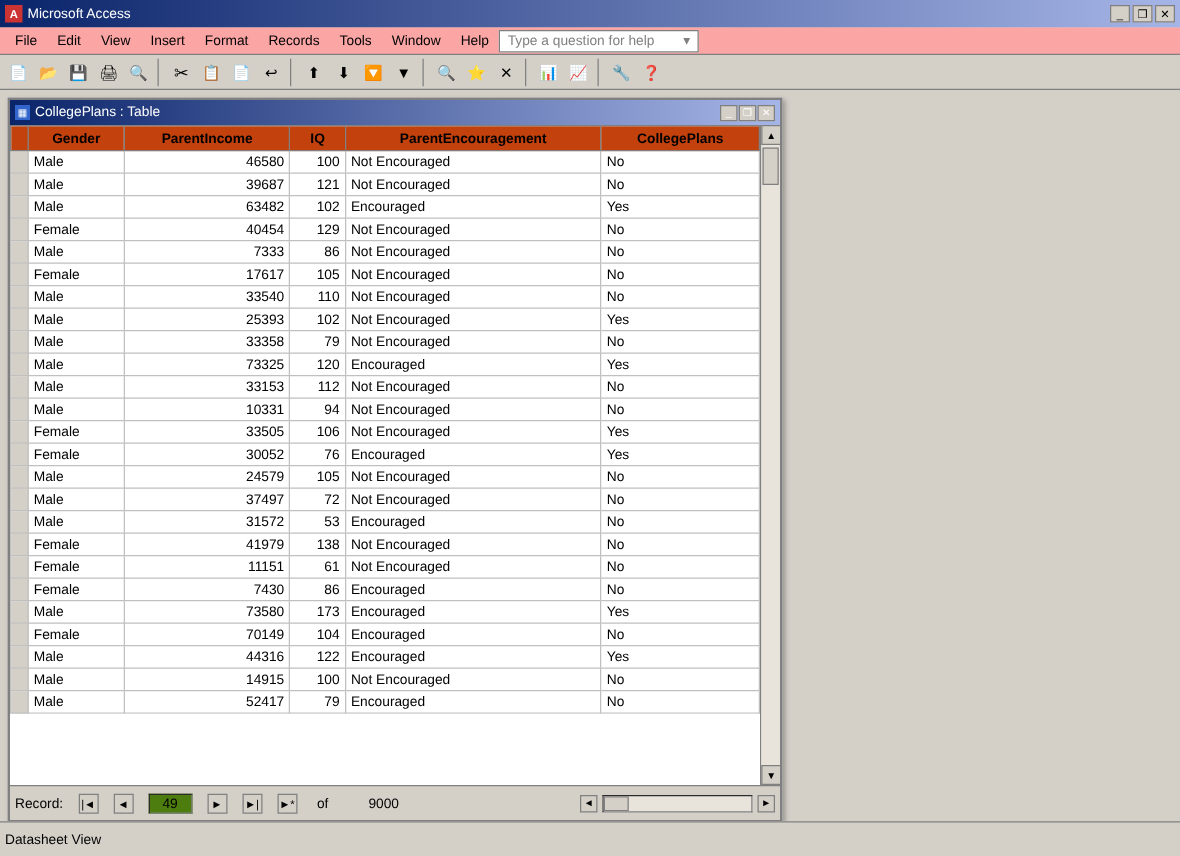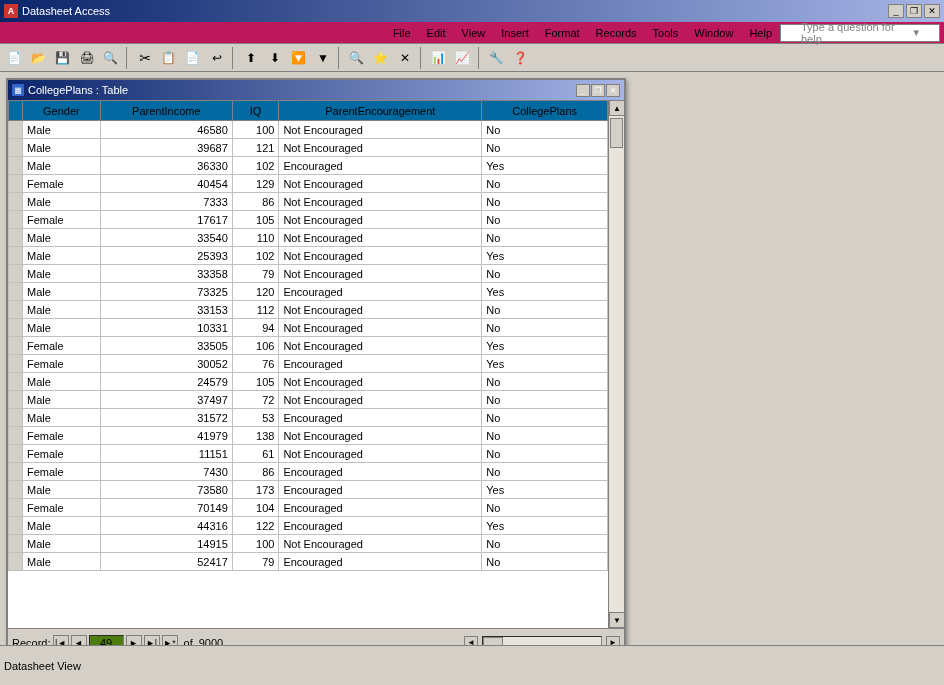--- a/index.html
+++ b/index.html
@@ -50,42 +50,42 @@
       font-size: 9px;
       display: flex;
       align-items: center;
       justify-content: center;
       cursor: pointer;
       color: #000;
     }
 
     
     .menu-bar {
-      background: #be185d;
+      background: #fca5a5;
       height: 22px;
       display: flex;
       align-items: center;
       padding: 0 4px;
       border-bottom: 1px solid #808080;
-      justify-content: flex-end;
+      justify-content: flex-start;
     }
     .menu-items {
       display: flex;
       gap: 0px;
     }
     .menu-item {
       padding: 2px 8px;
       font-size: 11px;
       cursor: pointer;
       color: #000;
     }
     .help-box {
       border: 1px solid #808080;
       background: white;
-      padding: 2px 20px;
+      padding: 2px 6px;
       font-size: 11px;
       color: #808080;
       width: 160px;
       height: 18px;
       display: flex;
       align-items: center;
     }
 
     
     .toolbar {
@@ -180,25 +180,25 @@
       height: calc(100% - 20px - 28px);
       position: relative;
     }
     .data-table {
       width: 100%;
       border-collapse: collapse;
       font-size: 11px;
       font-family: Arial, sans-serif;
     }
     .data-table th {
-      background: #0369a1;
+      background: #c2410c;
       border: 1px solid #808080;
       padding: 2px 4px;
       text-align: center;
-      font-weight: normal;
+      font-weight: bold;
       white-space: nowrap;
       height: 20px;
     }
     .data-table td {
       border: 1px solid #c0c0c0;
       padding: 1px 4px;
       height: 18px;
       white-space: nowrap;
     }
     .data-table td.num {
@@ -255,21 +255,21 @@
       position: absolute;
       bottom: 0;
       left: 0;
       right: 0;
       height: 28px;
       background: #d4d0c8;
       border-top: 1px solid #808080;
       display: flex;
       align-items: center;
       padding: 0 4px;
-      gap: 2px;
+      gap: 12px;
       font-size: 11px;
     }
     .nav-label {
       font-size: 11px;
     }
     .nav-btn {
       width: 16px;
       height: 16px;
       background: #d4d0c8;
       border: 1px solid #808080;
@@ -311,36 +311,36 @@
       font-size: 8px;
       cursor: pointer;
     }
 
     
     .status-bar {
       position: fixed;
       bottom: 0;
       left: 0;
       right: 0;
-      height: 40px;
+      height: 28px;
       background: #d4d0c8;
       border-top: 1px solid #808080;
       display: flex;
       align-items: center;
       padding: 0 4px;
       font-size: 11px;
     }
   </style>
 </head>
 <body>
 
 <div class="title-bar">
   <div class="title-bar-left">
     <div class="title-bar-icon">A</div>
-    <span>Datasheet Access</span>
+    <span>Microsoft Access</span>
   </div>
   <div class="title-bar-controls">
     <div class="title-btn">_</div>
     <div class="title-btn">❐</div>
     <div class="title-btn">✕</div>
   </div>
 </div>
 
 <div class="menu-bar">
   <div class="menu-items">
@@ -430,21 +430,21 @@
                 <td class="row-selector"></td>
                 <td>Male</td>
                 <td class="num">39687</td>
                 <td class="num">121</td>
                 <td>Not Encouraged</td>
                 <td>No</td>
               </tr>
               <tr style="background: white;">
                 <td class="row-selector"></td>
                 <td>Male</td>
-                <td class="num">36330</td>
+                <td class="num">63482</td>
                 <td class="num">102</td>
                 <td>Encouraged</td>
                 <td>Yes</td>
               </tr>
               <tr style="background: white;">
                 <td class="row-selector"></td>
                 <td>Female</td>
                 <td class="num">40454</td>
                 <td class="num">129</td>
                 <td>Not Encouraged</td>
@@ -633,21 +633,21 @@
 
     <div class="nav-bar">
       <span class="nav-label">Record:</span>
       <div class="nav-btn">|◄</div>
       <div class="nav-btn">◄</div>
       <input class="nav-input" value="49" type="text" style="">
       <div class="nav-btn">►</div>
       <div class="nav-btn">►|</div>
       <div class="nav-btn">►*</div>
       <span style="margin-left:4px;">of</span>
-      <span style="margin-left:4px;">9000</span>
+      <span style="margin-left:20px;">9000</span>
 
       <div style="display:flex;align-items:center;margin-left:auto;gap:0;">
         <div class="nav-scroll-arrow">◄</div>
         <div class="nav-scrollbar" style="width:120px;">
           <div class="nav-scrollbar-thumb"></div>
         </div>
         <div class="nav-scroll-arrow">►</div>
       </div>
     </div>
   </div>

